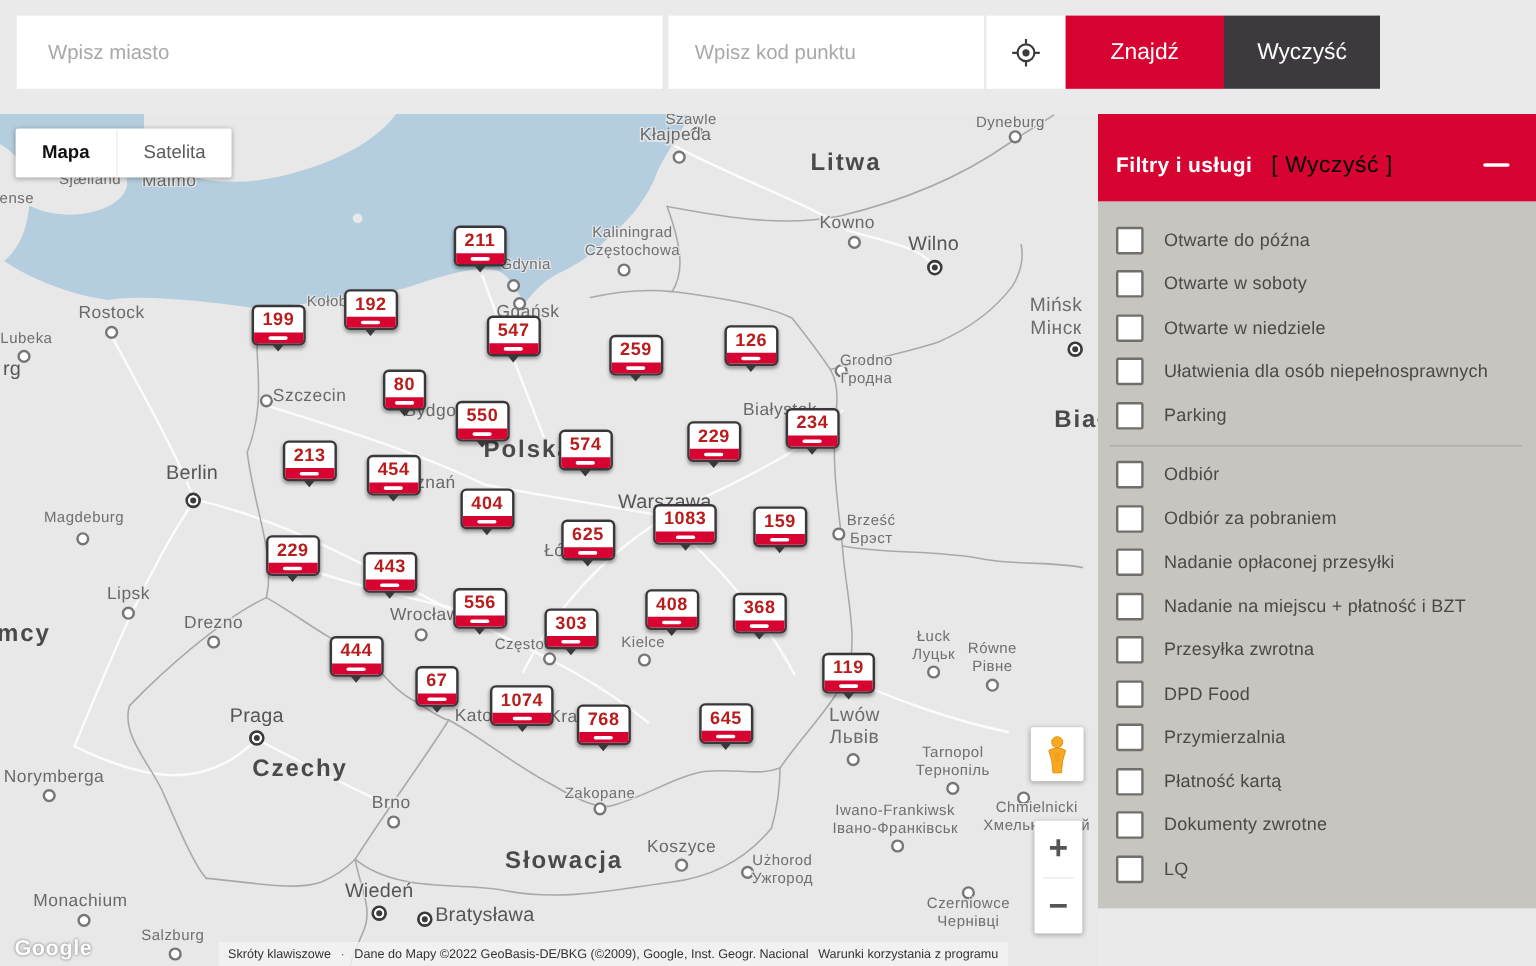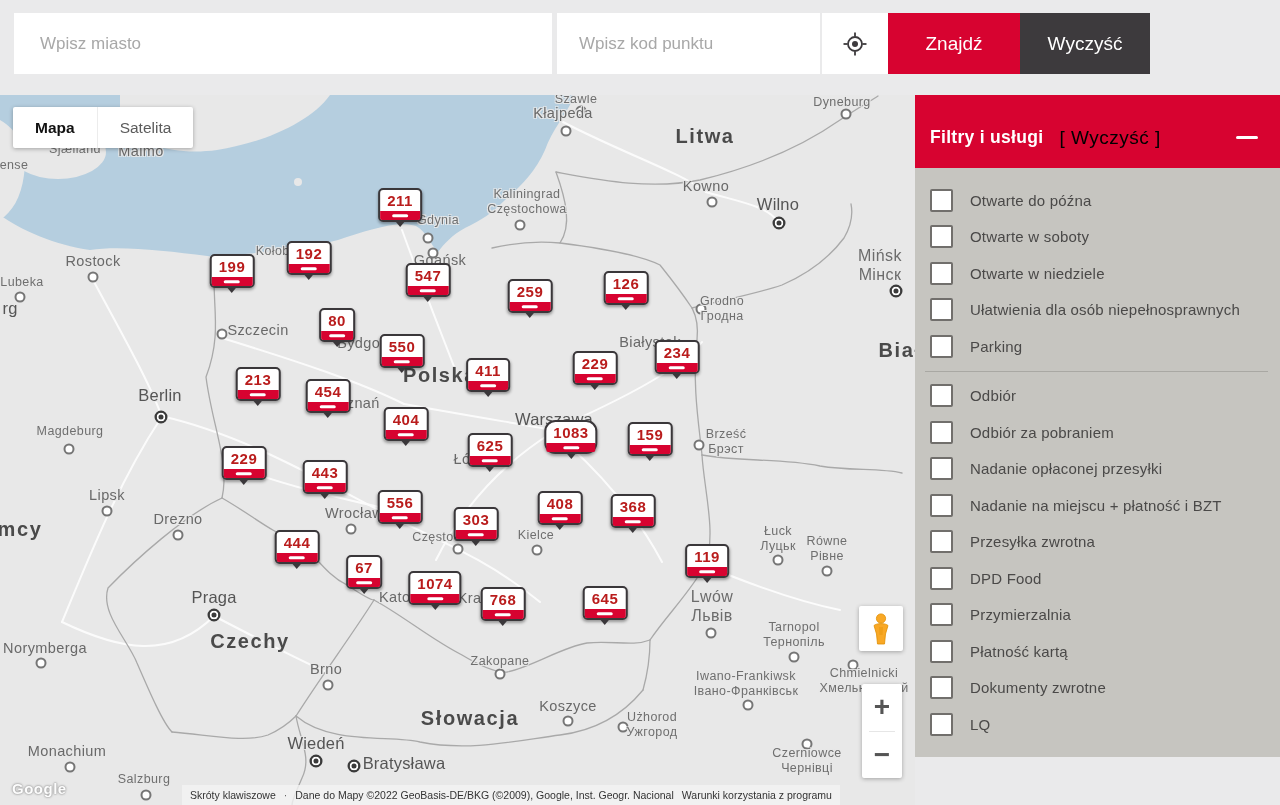--- a/index.html
+++ b/index.html
@@ -62,21 +62,21 @@
   #pegman{position:absolute;left:859px;top:511px;width:44px;height:45px;background:#fff;border-radius:2px;
           box-shadow:0 1px 4px rgba(0,0,0,.3);display:flex;align-items:center;justify-content:center;
           z-index:5;cursor:grab;}
   #zoomctl{position:absolute;left:862px;top:589px;width:40px;height:94px;background:#fff;border-radius:2px;
           box-shadow:0 1px 4px rgba(0,0,0,.3);z-index:5;display:flex;flex-direction:column;}
   .zbtn{flex:1;display:flex;align-items:center;justify-content:center;font-size:28px;font-weight:bold;
         color:#555;cursor:pointer;user-select:none;}
   #zoomctl .zdiv{height:1px;background:#e6e6e6;margin:0 7px;}
 
   
-  #glogo{position:absolute;left:12px;top:685px;z-index:5;font-size:15px;font-weight:bold;color:#fff;
+  #glogo{position:absolute;left:12px;top:685px;z-index:5;font-size:18px;font-weight:bold;color:#fff;
          letter-spacing:.5px;opacity:.95;
          text-shadow:0 0 1px #9b9b9b,0 0 2px #9b9b9b,0 0 3px #a5a5a5;}
   #attrib{position:absolute;left:182px;top:690px;height:20px;z-index:5;display:flex;align-items:center;
           gap:8px;background:rgba(243,243,243,.8);padding:0 8px;font-size:10.5px;color:#333;
           white-space:nowrap;}
   #attrib .sep{color:#666;}
   #attrib .link{cursor:pointer;}
 
   
   #panel{position:absolute;left:915px;top:95px;width:365px;z-index:30;}
@@ -305,36 +305,36 @@
       </div>
       <div class="cluster" style="left: 677px; top: 245px;">
         <span class="num">234</span>
         <span class="bar"></span>
       </div>
       <div class="cluster" style="left: 258px; top: 272px;">
         <span class="num">213</span>
         <span class="bar"></span>
       </div>
       <div class="cluster" style="left: 488px; top: 263px;">
-        <span class="num">411</span>
+        <span class="num">574</span>
         <span class="bar"></span>
       </div>
       <div class="cluster" style="left: 595px; top: 256px;">
         <span class="num">229</span>
         <span class="bar"></span>
       </div>
       <div class="cluster" style="left: 328px; top: 284px;">
         <span class="num">454</span>
         <span class="bar"></span>
       </div>
       <div class="cluster" style="left: 406px; top: 312px;">
         <span class="num">404</span>
         <span class="bar"></span>
       </div>
-      <div class="cluster" style="left: 571px; top: 325px; border-radius: 11px;">
+      <div class="cluster" style="left: 571px; top: 325px;">
         <span class="num">1083</span>
         <span class="bar"></span>
       </div>
       <div class="cluster" style="left: 650px; top: 327px;">
         <span class="num">159</span>
         <span class="bar"></span>
       </div>
       <div class="cluster" style="left: 490px; top: 338px;">
         <span class="num">625</span>
         <span class="bar"></span>

